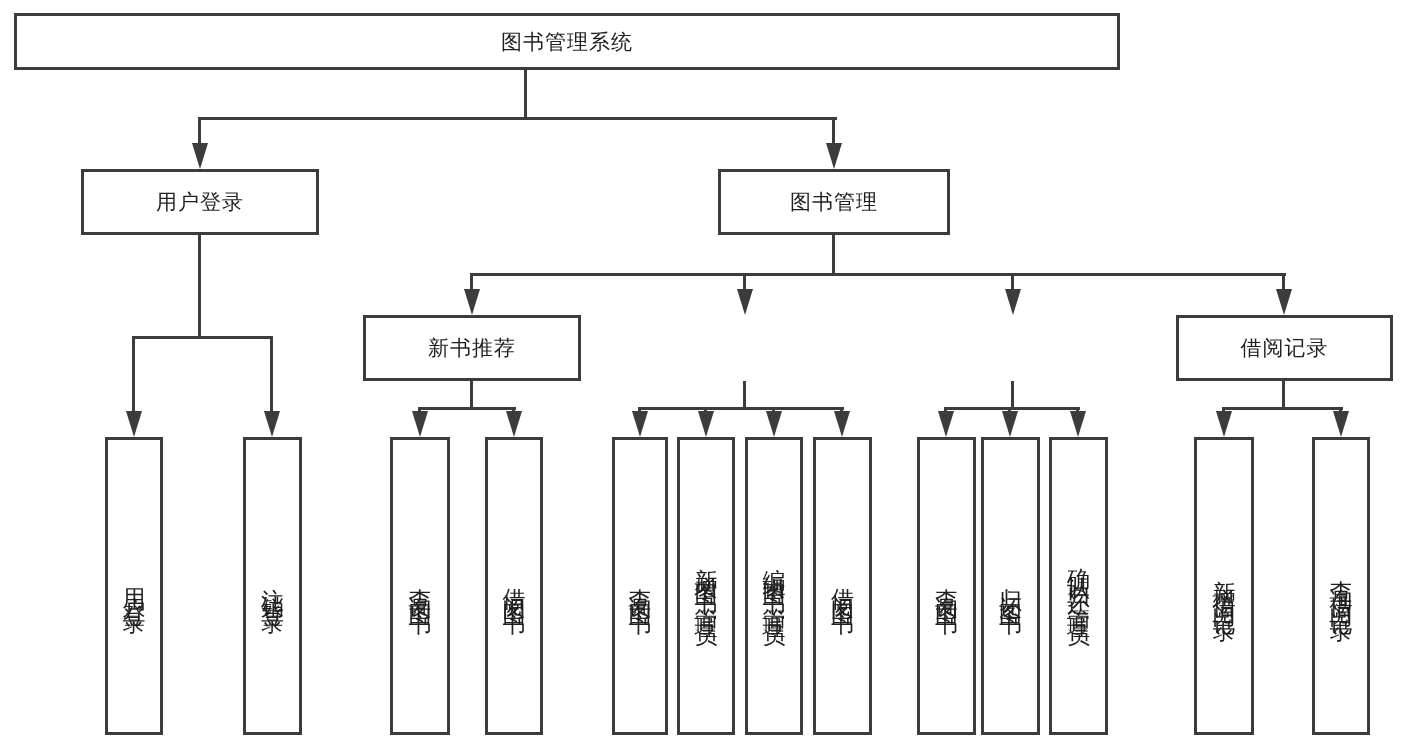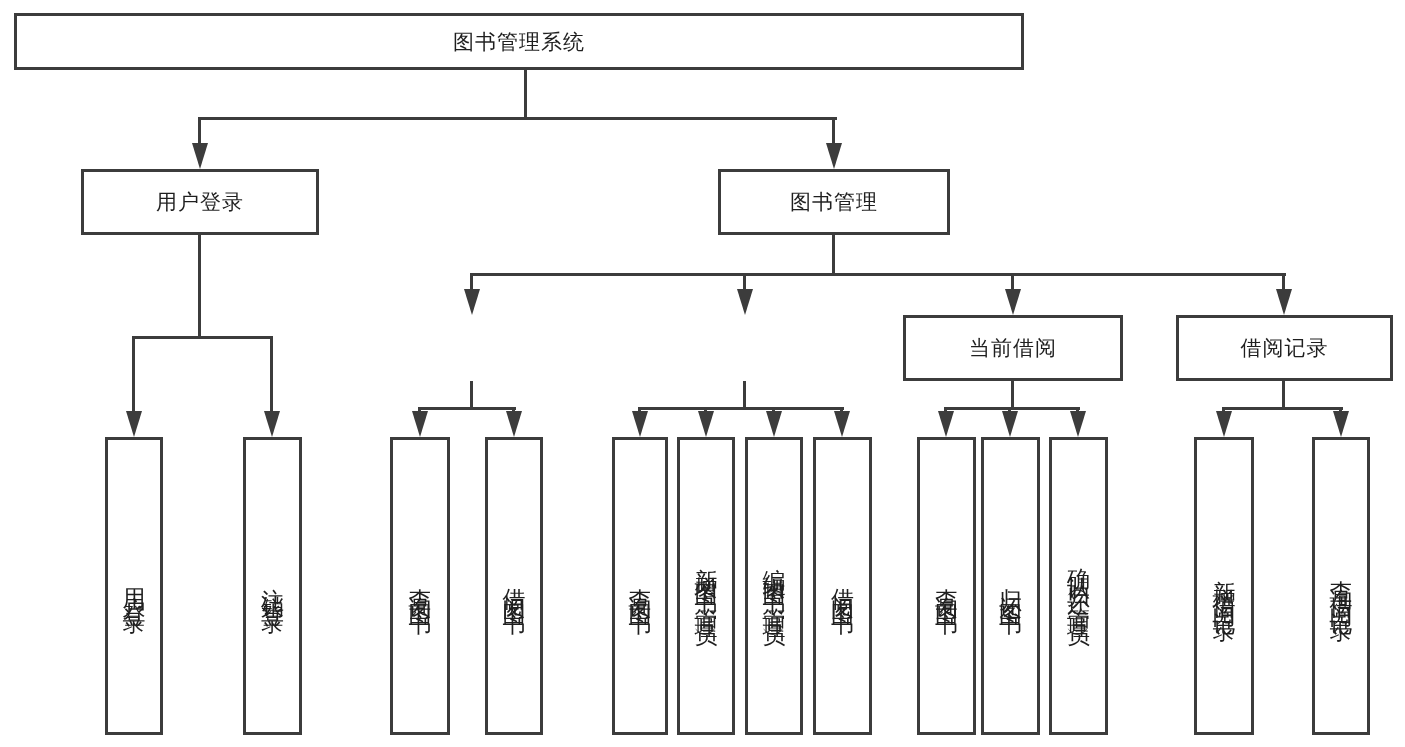--- a/index.html
+++ b/index.html
@@ -51,21 +51,21 @@
     color:var(--wm);
     white-space:nowrap;
     z-index:5;
   }
 </style>
 </head>
 <body>
 
 <div class="canvas">
 
-  <div class="box" style="left:14px;top:13px;width:1010px;height:57px;">
+  <div class="box" style="left:14px;top:13px;width:1106px;height:57px;">
     <span class="label">图书管理系统</span>
   </div>
 
   <div class="vline" style="left:524px;top:70px;height:48px;"></div>
   <div class="hline" style="left:198px;top:117px;width:639px;"></div>
   <div class="vline" style="left:198px;top:117px;height:28px;"></div>
   <div class="tri" style="left:192px;top:143px;"></div>
   <div class="vline" style="left:832px;top:117px;height:28px;"></div>
   <div class="tri" style="left:826px;top:143px;"></div>
 
@@ -87,22 +87,22 @@
   <div class="hline" style="left:470px;top:273px;width:816px;"></div>
   <div class="vline" style="left:470px;top:273px;height:18px;"></div>
   <div class="tri" style="left:464px;top:289px;"></div>
   <div class="vline" style="left:743px;top:273px;height:18px;"></div>
   <div class="tri" style="left:737px;top:289px;"></div>
   <div class="vline" style="left:1011px;top:273px;height:18px;"></div>
   <div class="tri" style="left:1005px;top:289px;"></div>
   <div class="vline" style="left:1282px;top:273px;height:18px;"></div>
   <div class="tri" style="left:1276px;top:289px;"></div>
 
-  <div class="box" style="left:903px;top:315px;width:220px;height:66px;">
-    <span class="label">当前借阅</span>
+  <div class="box" style="left:363px;top:315px;width:218px;height:66px;">
+    <span class="label">新书推荐</span>
   </div>
   <div class="box" style="left:1176px;top:315px;width:217px;height:66px;">
     <span class="label">借阅记录</span>
   </div>
 
   <div class="vline" style="left:470px;top:381px;height:27px;"></div>
   <div class="hline" style="left:418px;top:407px;width:98px;"></div>
   <div class="vline" style="left:418px;top:407px;height:6px;"></div>
   <div class="tri" style="left:412px;top:411px;"></div>
   <div class="vline" style="left:512px;top:407px;height:6px;"></div>

